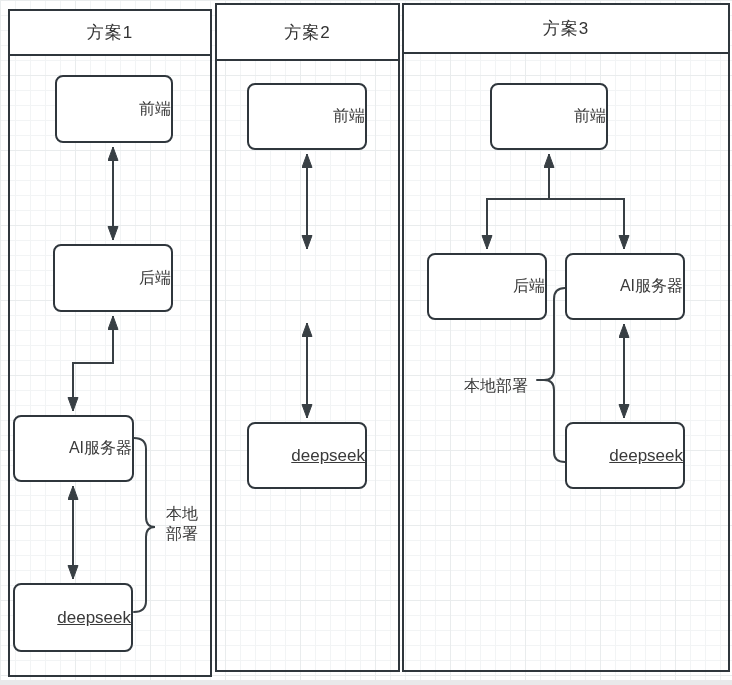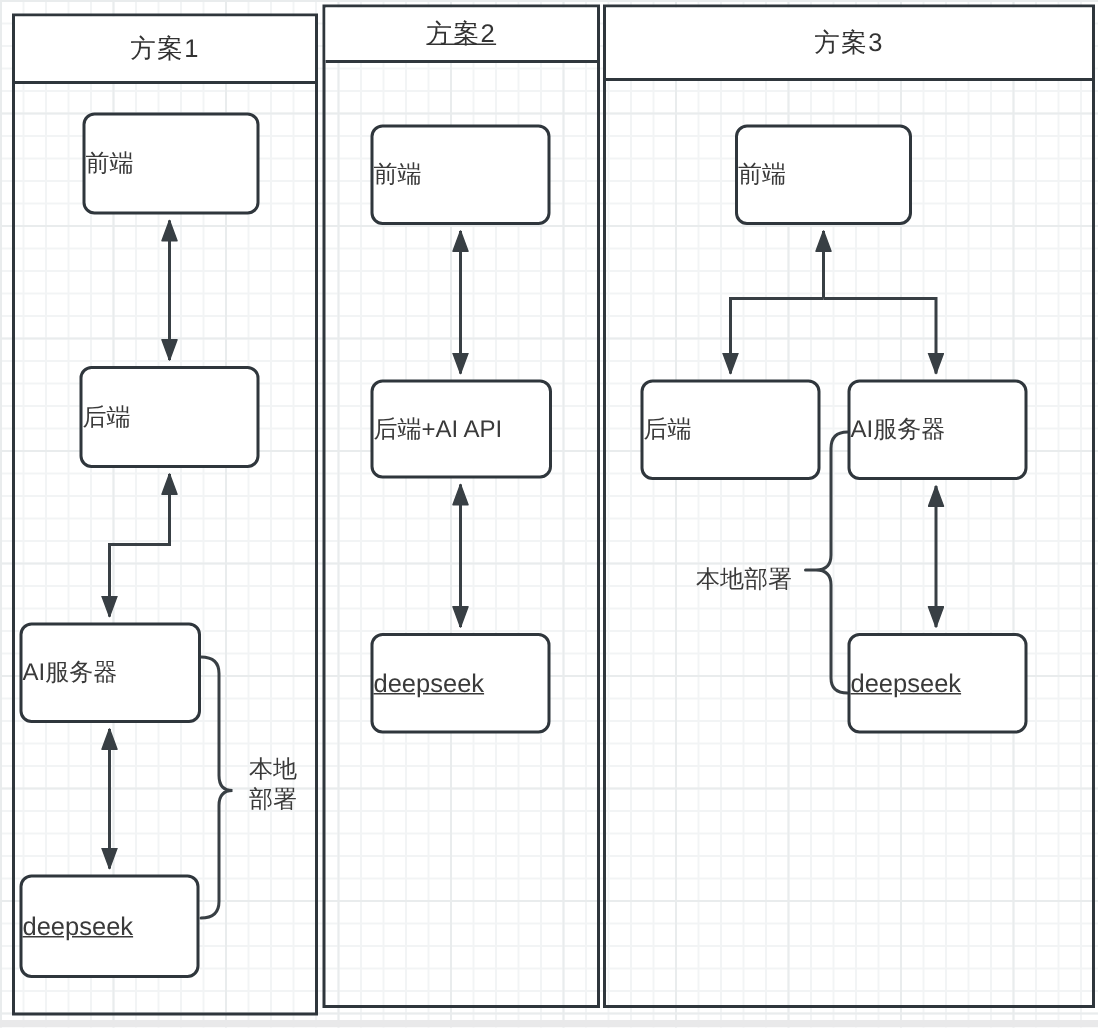--- a/index.html
+++ b/index.html
@@ -32,32 +32,32 @@
   .lane-header{
     box-sizing:border-box;
     width:100%;
     background:#ffffff;
     border-bottom:2px solid #2f363c;
     display:flex;align-items:center;justify-content:center;
     font-size:17px;color:#333333;
     letter-spacing:1px;
   }
   #lane1 .lane-header{height:45px;}
-  #lane2 .lane-header{height:37px;text-decoration:underline;}
+  #lane2 .lane-header{height:56px;}
   #lane3 .lane-header{height:49px;text-align:right;}
   .arrow-layer{
     position:absolute;left:0;top:0;z-index:2;
   }
   .node{
     position:absolute;
     box-sizing:border-box;
     background:#ffffff;
     border:2px solid #2f363c;
     border-radius:8px;
-    display:flex;align-items:center;justify-content:flex-start;
+    display:flex;align-items:center;justify-content:flex-end;
     font-size:16px;color:#3a3a3a;
     z-index:3;
   }
   .node.latin{font-size:17px;text-decoration:underline;}
   #n1a{left:55px;top:75px;width:118px;height:68px;}
   #n1b{left:53px;top:244px;width:120px;height:68px;}
   #n1c{left:13px;top:415px;width:121px;height:67px;}
   #n1d{left:13px;top:583px;width:120px;height:69px;}
   #n2a{left:247px;top:83px;width:120px;height:67px;}
   #n2b{left:247px;top:253px;width:121px;height:66px;}
@@ -141,23 +141,20 @@
   <div class="node" id="n1c">
     <span>AI服务器</span>
   </div>
   <div class="node latin" id="n1d">
     <span>deepseek</span>
   </div>
 
   <div class="node" id="n2a">
     <span>前端</span>
   </div>
-  <div class="node" id="n2b">
-    <span>后端+AI API</span>
-  </div>
   <div class="node latin" id="n2c">
     <span>deepseek</span>
   </div>
 
   <div class="node" id="n3a">
     <span>前端</span>
   </div>
   <div class="node" id="n3b">
     <span>后端</span>
   </div>

